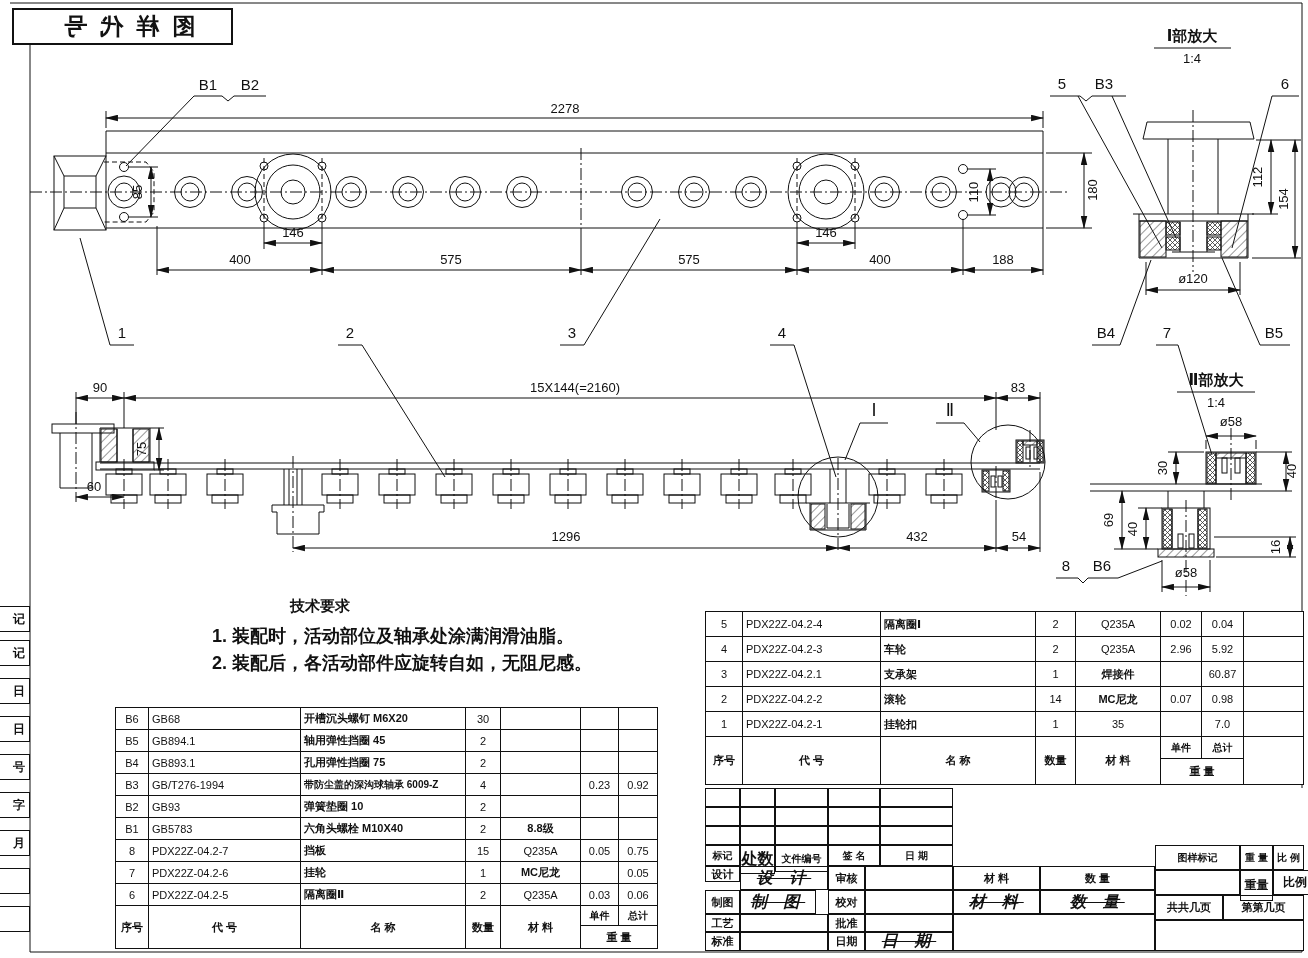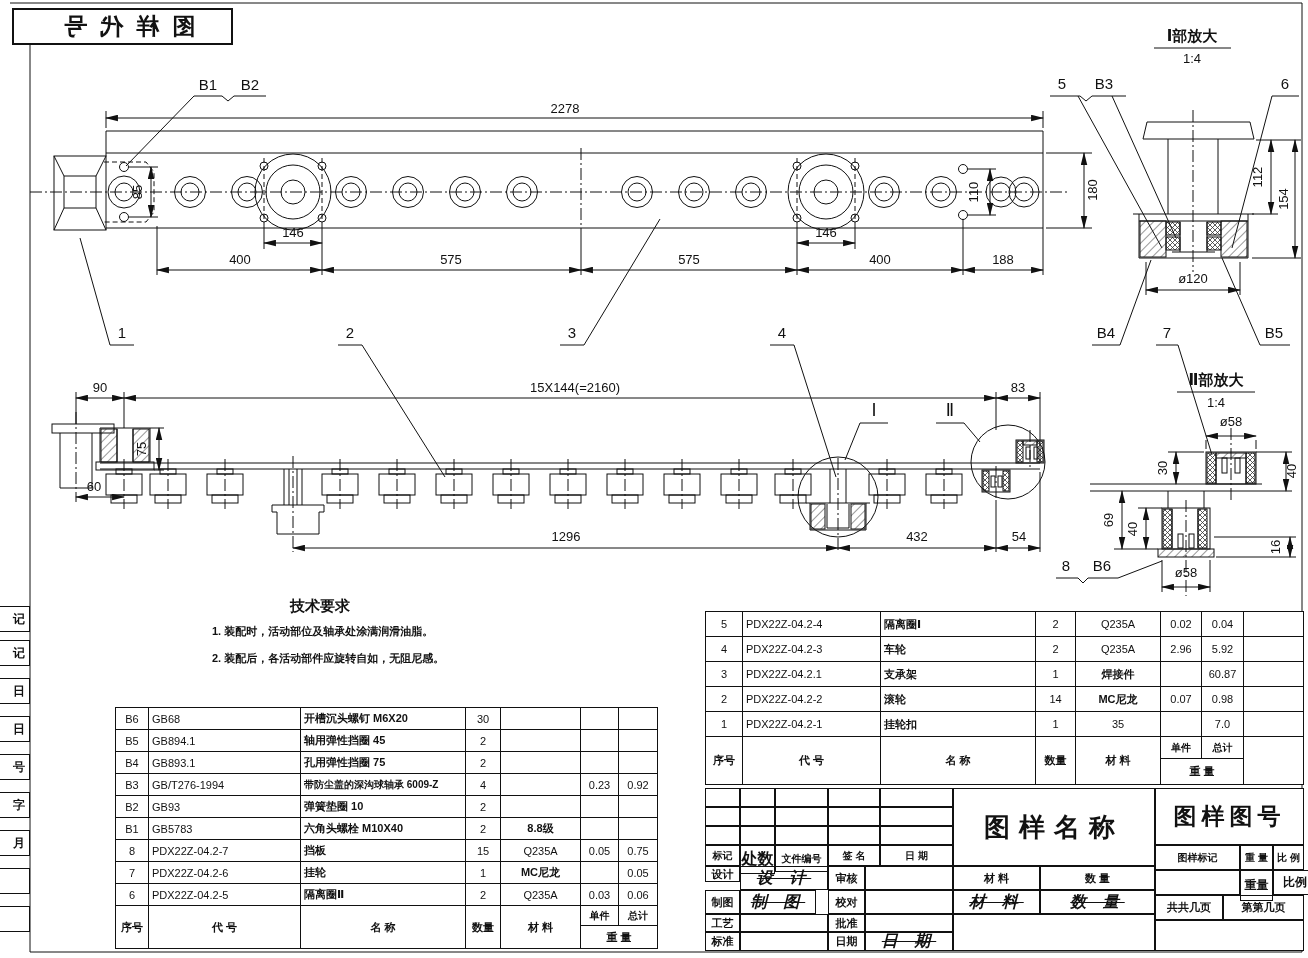--- a/index.html
+++ b/index.html
@@ -27,21 +27,21 @@
       font-size:11px;font-weight:bold;overflow:hidden;white-space:nowrap}
   .big1{font-size:26px;letter-spacing:9px;font-weight:bold}
   .big2{font-size:23px;letter-spacing:5px;font-weight:bold}
   .script{font-style:italic;text-decoration:line-through;letter-spacing:6px;font-weight:bold;font-size:16px}
   #stamp{position:absolute;left:12px;top:8px;width:221px;height:37px;border:2px solid #111;
          display:flex;align-items:center;justify-content:center;background:#fff}
   #stamp span{transform:scaleX(-1);display:inline-block;font-size:23px;font-weight:bold;letter-spacing:13px}
   .mcell{position:absolute;left:-16px;width:46px;height:26px;border:1px solid #111;display:flex;
          align-items:center;justify-content:flex-end;padding-right:4px;font-size:12px;font-weight:bold;background:#fff}
   .tech-title{position:absolute;left:290px;top:597px;width:170px;text-align:left;font-size:15px;font-weight:bold}
-  .tech-item{position:absolute;left:212px;font-size:11px;font-weight:bold}
+  .tech-item{position:absolute;left:212px;font-size:18px;font-weight:bold}
 </style>
 </head>
 <body>
 
 <div id="sheet">
 
 <svg id="dwg" width="1308" height="958">
   <defs>
     <marker id="ar" viewBox="0 0 12 6" refX="11" refY="3" markerWidth="13" markerHeight="7" orient="auto-start-reverse">
       <path d="M0,0 L12,3 L0,6 z" style="fill:#111;stroke:none"></path>
@@ -739,28 +739,26 @@
   <div class="tc" style="left:160px;top:102px;width:88px;height:24px"></div>
   <div class="tc" style="left:0;top:126px;width:35px;height:18px">工艺</div>
   <div class="tc" style="left:35px;top:126px;width:88px;height:18px"></div>
   <div class="tc" style="left:123px;top:126px;width:37px;height:18px">批准</div>
   <div class="tc" style="left:160px;top:126px;width:88px;height:18px"></div>
   <div class="tc" style="left:0;top:144px;width:35px;height:19px">标准</div>
   <div class="tc" style="left:35px;top:144px;width:88px;height:19px"></div>
   <div class="tc" style="left:123px;top:144px;width:37px;height:19px">日期</div>
   <div class="tc script" style="left:160px;top:144px;width:88px;height:19px">日 期</div>
 
-  <div class="tc big1" style="left:248px;top:0;width:202px;height:78px">图样名称</div>
   <div class="tc" style="left:248px;top:78px;width:87px;height:24px">材  料</div>
   <div class="tc" style="left:335px;top:78px;width:115px;height:24px">数  量</div>
   <div class="tc script" style="left:248px;top:102px;width:87px;height:24px">材 料</div>
   <div class="tc script" style="left:335px;top:102px;width:115px;height:24px">数 量</div>
   <div class="tc" style="left:248px;top:126px;width:202px;height:37px"></div>
 
-  <div class="tc big2" style="left:450px;top:0;width:149px;height:57px">图样图号</div>
   <div class="tc" style="left:450px;top:57px;width:85px;height:25px;font-size:10px">图样标记</div>
   <div class="tc" style="left:535px;top:57px;width:33px;height:25px;font-size:10px">重  量</div>
   <div class="tc" style="left:568px;top:57px;width:31px;height:25px;font-size:10px">比  例</div>
   <div class="tc" style="left:450px;top:82px;width:85px;height:25px"></div>
   <div class="tc" style="left:535px;top:82px;width:33px;height:31px;font-size:12px">重量</div>
   <div class="tc" style="left:568px;top:82px;width:44px;height:25px;font-size:12px">比例</div>
   <div class="tc" style="left:450px;top:107px;width:68px;height:25px">共共几页</div>
   <div class="tc" style="left:518px;top:107px;width:81px;height:25px">第第几页</div>
   <div class="tc" style="left:450px;top:132px;width:149px;height:31px"></div>
 </div>

